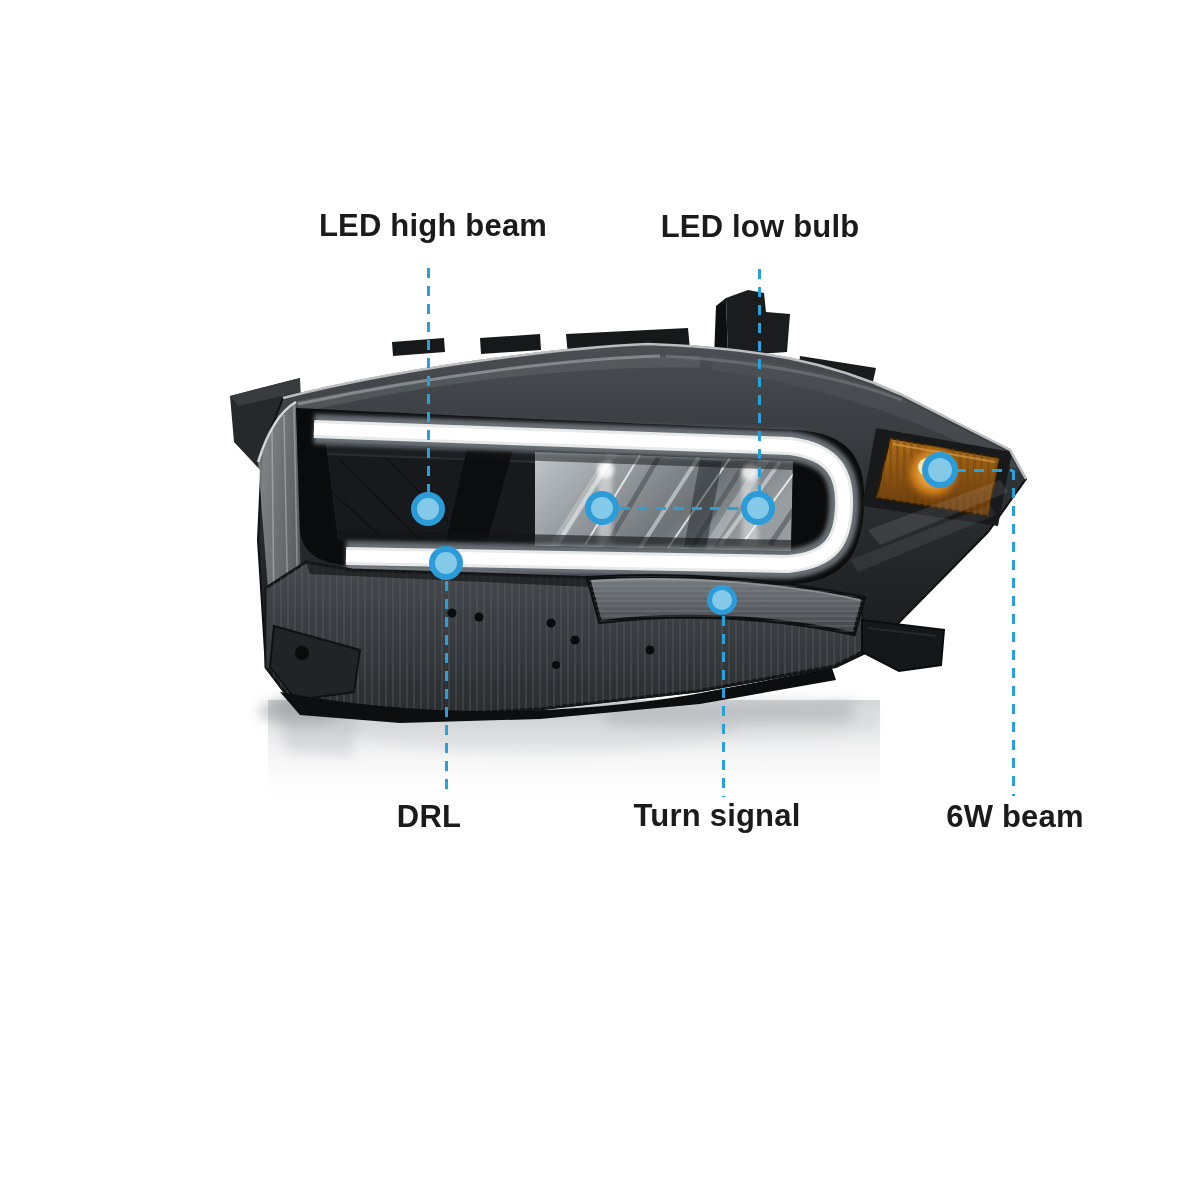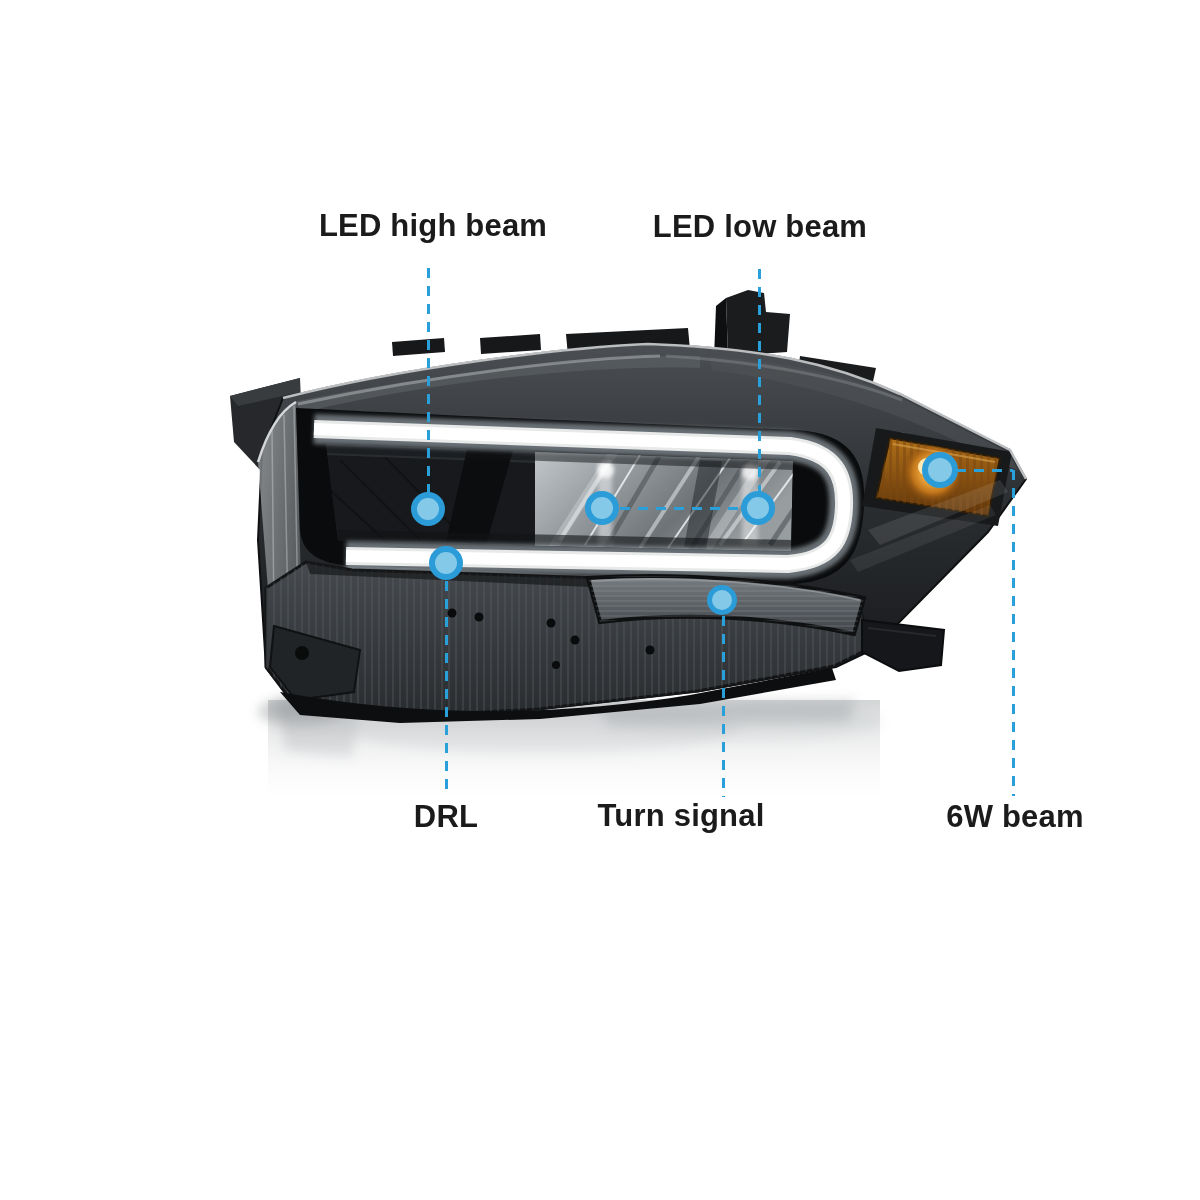--- a/index.html
+++ b/index.html
@@ -241,32 +241,32 @@
       </g>
     </g>
 
     <path d="M283 398 C400 368 560 348 648 344 C760 348 830 362 900 394 L1010 450 L1026 479" fill="none" stroke="#d9dcde" stroke-width="2.5" opacity="0.85"></path>
   </svg>
 
   <div class="callout-label" style="left:433px;top:210px">LED high beam</div>
   <div class="dash-v" style="left:426.5px;top:268px;height:225px"></div>
   <div class="marker" style="left:428px;top:509px"></div>
 
-  <div class="callout-label" style="left:760px;top:211px">LED low beam</div>
+  <div class="callout-label" style="left:760px;top:211px">LED low bulb</div>
   <div class="dash-v" style="left:757.5px;top:269px;height:223px"></div>
   <div class="dash-h" style="left:620px;top:506.5px;width:120px"></div>
   <div class="marker" style="left:758px;top:508px"></div>
   <div class="marker" style="left:602px;top:508px"></div>
 
   <div class="marker" style="left:446px;top:563px"></div>
   <div class="dash-v" style="left:444.5px;top:581px;height:216px"></div>
-  <div class="callout-label" style="left:446px;top:801px">DRL</div>
+  <div class="callout-label" style="left:429px;top:801px">DRL</div>
 
   <div class="marker small" style="left:722px;top:600px"></div>
   <div class="dash-v" style="left:721.5px;top:616px;height:181px"></div>
-  <div class="callout-label" style="left:681px;top:800px">Turn signal</div>
+  <div class="callout-label" style="left:717px;top:800px">Turn signal</div>
 
   <div class="marker big" style="left:940px;top:470px"></div>
   <div class="dash-h" style="left:956px;top:468.5px;width:57px"></div>
   <div class="dash-v" style="left:1011.5px;top:470px;height:326px"></div>
   <div class="callout-label" style="left:1015px;top:801px">6W beam</div>
 
 </div>
 
 </body></html>

